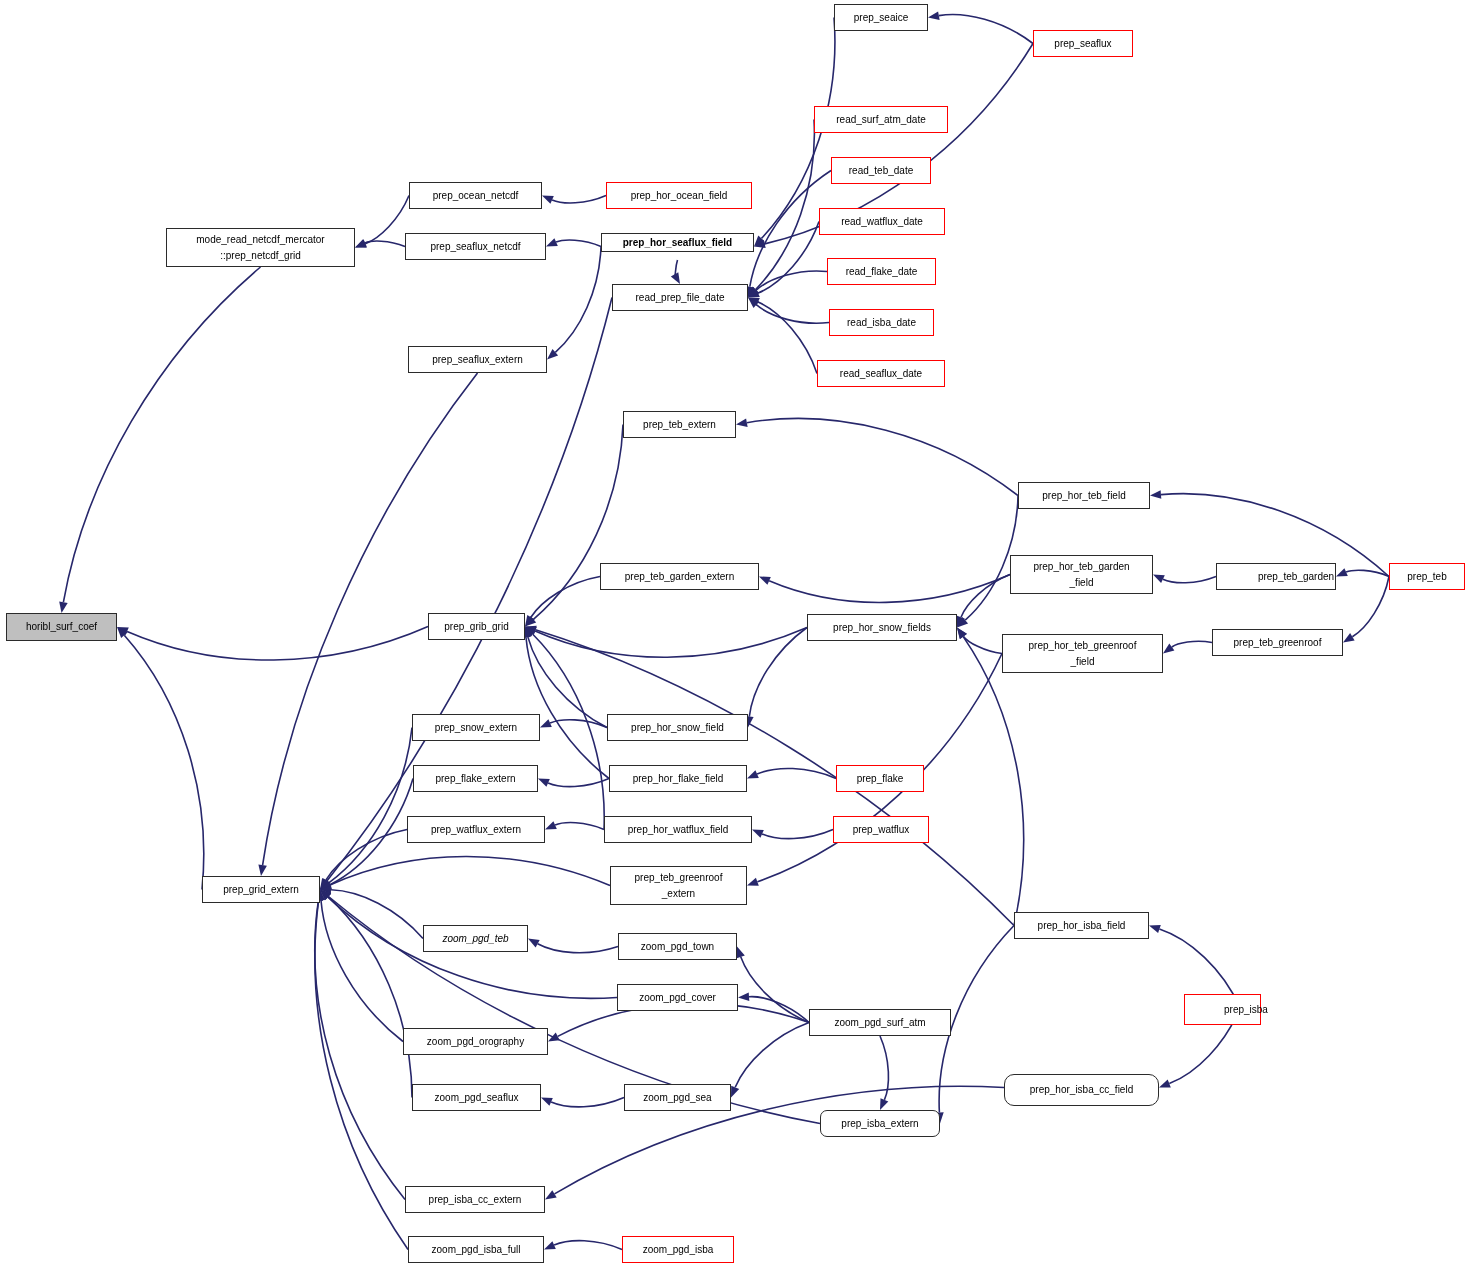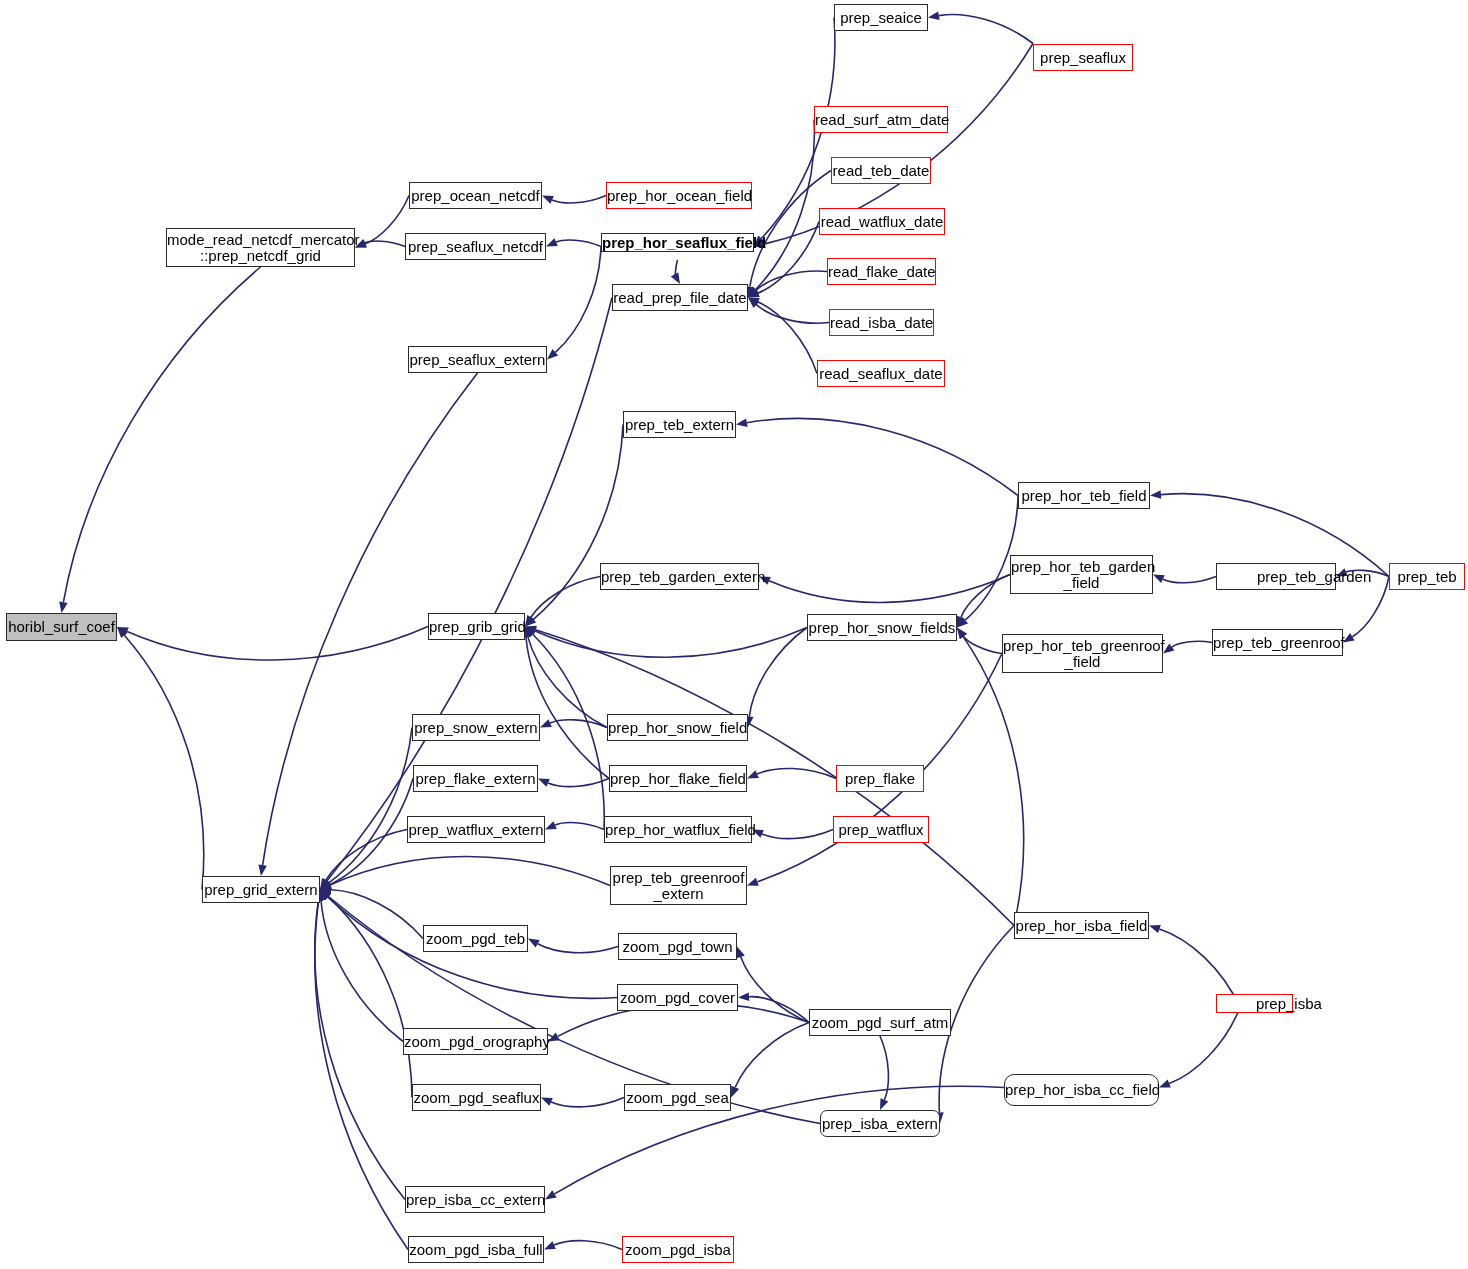--- a/index.html
+++ b/index.html
@@ -32,21 +32,21 @@
   .edge-head {
     fill: #27276b;
     stroke: none;
   }
   .gnode {
     position: absolute;
     box-sizing: border-box;
     border: 1px solid #2b2b2b;
     background: #ffffff;
     color: #000000;
-    font-size: 15px;
+    font-size: 10px;
     line-height: 16px;
     display: flex;
     align-items: center;
     justify-content: center;
     text-align: center;
     white-space: pre;
     letter-spacing: 0px;
     z-index: 5;
   }
   .gnode.red {
@@ -207,21 +207,21 @@
   </svg>
   <div id="nodes-layer">
       <div class="gnode root" style="left: 6px; top: 613px; width: 111px; height: 28px;"><span class="lbl">horibl_surf_coef</span></div>
       <div class="gnode" style="left: 166px; top: 228px; width: 189px; height: 39px;"><span class="lbl">mode_read_netcdf_mercator
 ::prep_netcdf_grid</span></div>
       <div class="gnode" style="left: 409px; top: 182px; width: 133px; height: 27px;"><span class="lbl">prep_ocean_netcdf</span></div>
       <div class="gnode" style="left: 405px; top: 233px; width: 141px; height: 27px;"><span class="lbl">prep_seaflux_netcdf</span></div>
       <div class="gnode red" style="left: 606px; top: 182px; width: 146px; height: 27px;"><span class="lbl">prep_hor_ocean_field</span></div>
       <div class="gnode" style="left: 601px; top: 233px; width: 153px; height: 19px; font-weight: bold;"><span class="lbl">prep_hor_seaflux_field</span></div>
       <div class="gnode" style="left: 834px; top: 4px; width: 94px; height: 27px;"><span class="lbl">prep_seaice</span></div>
-      <div class="gnode red" style="left: 1033px; top: 44px; width: 100px; height: 27px;"><span class="lbl">prep_seaflux</span></div>
+      <div class="gnode red" style="left: 1033px; top: 30px; width: 100px; height: 27px;"><span class="lbl">prep_seaflux</span></div>
       <div class="gnode red" style="left: 814px; top: 106px; width: 134px; height: 27px;"><span class="lbl">read_surf_atm_date</span></div>
       <div class="gnode red" style="left: 831px; top: 157px; width: 100px; height: 27px;"><span class="lbl">read_teb_date</span></div>
       <div class="gnode red" style="left: 819px; top: 208px; width: 126px; height: 27px;"><span class="lbl">read_watflux_date</span></div>
       <div class="gnode red" style="left: 827px; top: 258px; width: 109px; height: 27px;"><span class="lbl">read_flake_date</span></div>
       <div class="gnode red" style="left: 829px; top: 309px; width: 105px; height: 27px;"><span class="lbl">read_isba_date</span></div>
       <div class="gnode red" style="left: 817px; top: 360px; width: 128px; height: 27px;"><span class="lbl">read_seaflux_date</span></div>
       <div class="gnode" style="left: 612px; top: 284px; width: 136px; height: 27px;"><span class="lbl">read_prep_file_date</span></div>
       <div class="gnode" style="left: 408px; top: 346px; width: 139px; height: 27px;"><span class="lbl">prep_seaflux_extern</span></div>
       <div class="gnode" style="left: 623px; top: 411px; width: 113px; height: 27px;"><span class="lbl">prep_teb_extern</span></div>
       <div class="gnode" style="left: 1018px; top: 482px; width: 132px; height: 27px;"><span class="lbl">prep_hor_teb_field</span></div>
@@ -240,25 +240,25 @@
       <div class="gnode" style="left: 413px; top: 765px; width: 125px; height: 27px;"><span class="lbl">prep_flake_extern</span></div>
       <div class="gnode" style="left: 609px; top: 765px; width: 138px; height: 27px;"><span class="lbl">prep_hor_flake_field</span></div>
       <div class="gnode red" style="left: 836px; top: 765px; width: 88px; height: 27px;"><span class="lbl">prep_flake</span></div>
       <div class="gnode" style="left: 407px; top: 816px; width: 138px; height: 27px;"><span class="lbl">prep_watflux_extern</span></div>
       <div class="gnode" style="left: 604px; top: 816px; width: 148px; height: 27px;"><span class="lbl">prep_hor_watflux_field</span></div>
       <div class="gnode red" style="left: 833px; top: 816px; width: 96px; height: 27px; text-align: center;"><span class="lbl">prep_watflux</span></div>
       <div class="gnode" style="left: 610px; top: 866px; width: 137px; height: 39px;"><span class="lbl">prep_teb_greenroof
 _extern</span></div>
       <div class="gnode" style="left: 202px; top: 876px; width: 118px; height: 27px;"><span class="lbl">prep_grid_extern</span></div>
       <div class="gnode" style="left: 1014px; top: 912px; width: 135px; height: 27px;"><span class="lbl">prep_hor_isba_field</span></div>
-      <div class="gnode" style="left: 423px; top: 925px; width: 105px; height: 27px;"><span class="lbl">zoom_pgd_teb</span></div>
+      <div class="gnode" style="left: 423px; top: 925px; width: 105px; height: 27px; font-style: italic;"><span class="lbl">zoom_pgd_teb</span></div>
       <div class="gnode" style="left: 618px; top: 933px; width: 119px; height: 27px;"><span class="lbl">zoom_pgd_town</span></div>
       <div class="gnode" style="left: 617px; top: 984px; width: 121px; height: 27px;"><span class="lbl">zoom_pgd_cover</span></div>
       <div class="gnode" style="left: 809px; top: 1009px; width: 142px; height: 27px;"><span class="lbl">zoom_pgd_surf_atm</span></div>
-      <div class="gnode red" style="left: 1216px; top: 994px; width: 77px; height: 19px; padding-left: 39px;"><span class="lbl">prep_isba</span></div>
+      <div class="gnode red" style="left: 1184px; top: 994px; width: 77px; height: 31px; padding-left: 39px;"><span class="lbl">prep_isba</span></div>
       <div class="gnode" style="left: 403px; top: 1028px; width: 145px; height: 27px;"><span class="lbl">zoom_pgd_orography</span></div>
       <div class="gnode" style="left: 1004px; top: 1074px; width: 155px; height: 32px; border-radius: 10px;"><span class="lbl">prep_hor_isba_cc_field</span></div>
       <div class="gnode" style="left: 412px; top: 1084px; width: 129px; height: 27px;"><span class="lbl">zoom_pgd_seaflux</span></div>
       <div class="gnode" style="left: 624px; top: 1084px; width: 107px; height: 27px;"><span class="lbl">zoom_pgd_sea</span></div>
       <div class="gnode" style="left: 820px; top: 1110px; width: 120px; height: 27px; border-radius: 7px;"><span class="lbl">prep_isba_extern</span></div>
       <div class="gnode" style="left: 405px; top: 1186px; width: 140px; height: 27px;"><span class="lbl">prep_isba_cc_extern</span></div>
       <div class="gnode" style="left: 408px; top: 1236px; width: 136px; height: 27px;"><span class="lbl">zoom_pgd_isba_full</span></div>
       <div class="gnode red" style="left: 622px; top: 1236px; width: 112px; height: 27px;"><span class="lbl">zoom_pgd_isba</span></div>
     </div>
 </div>

